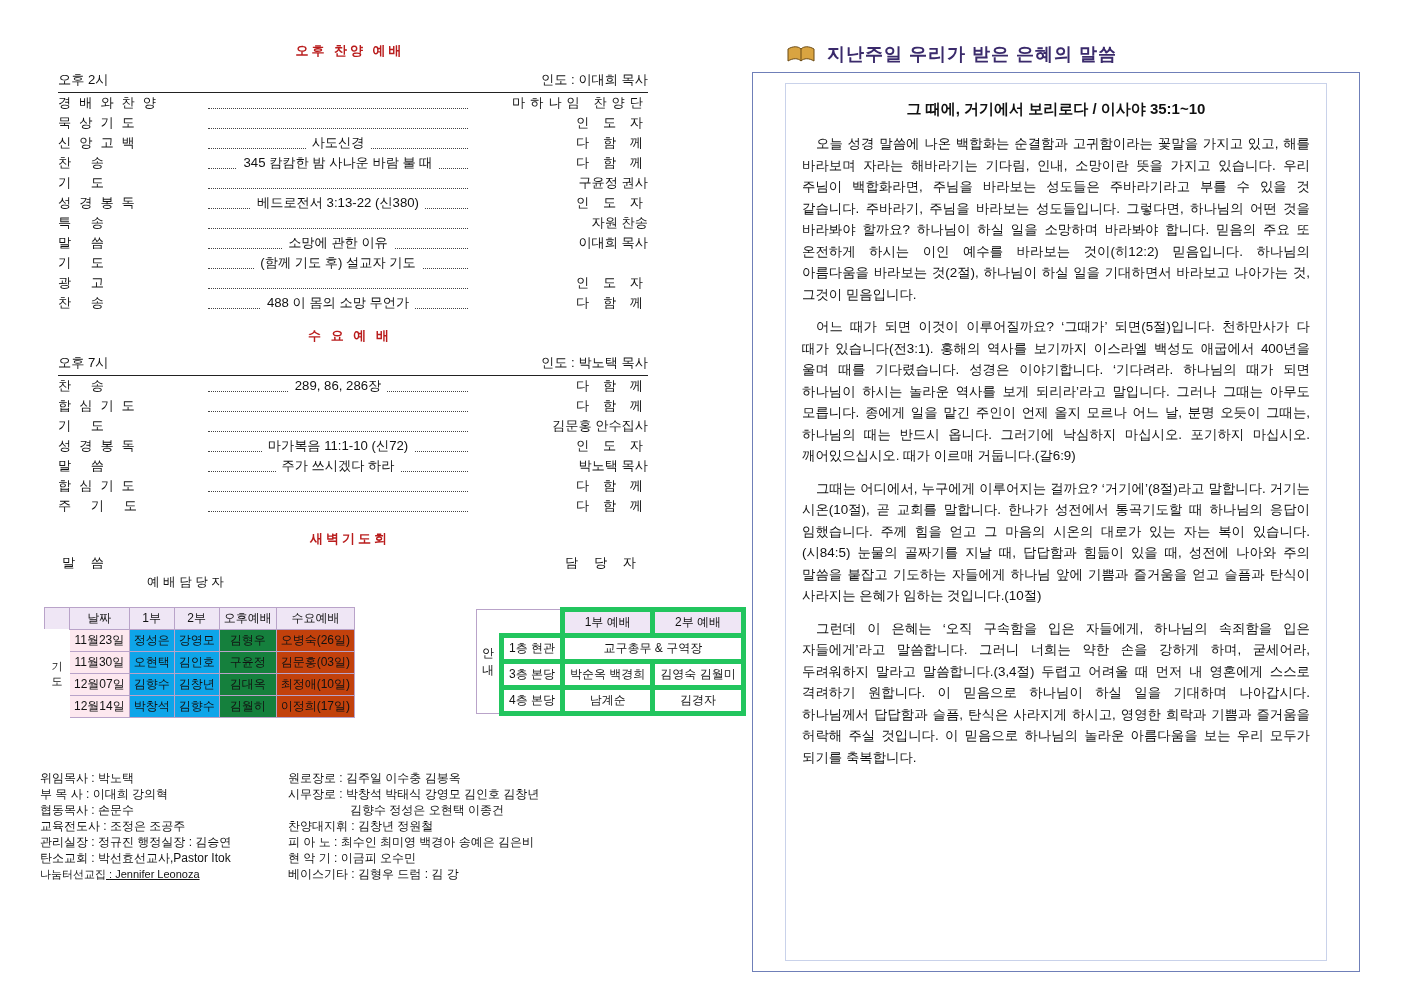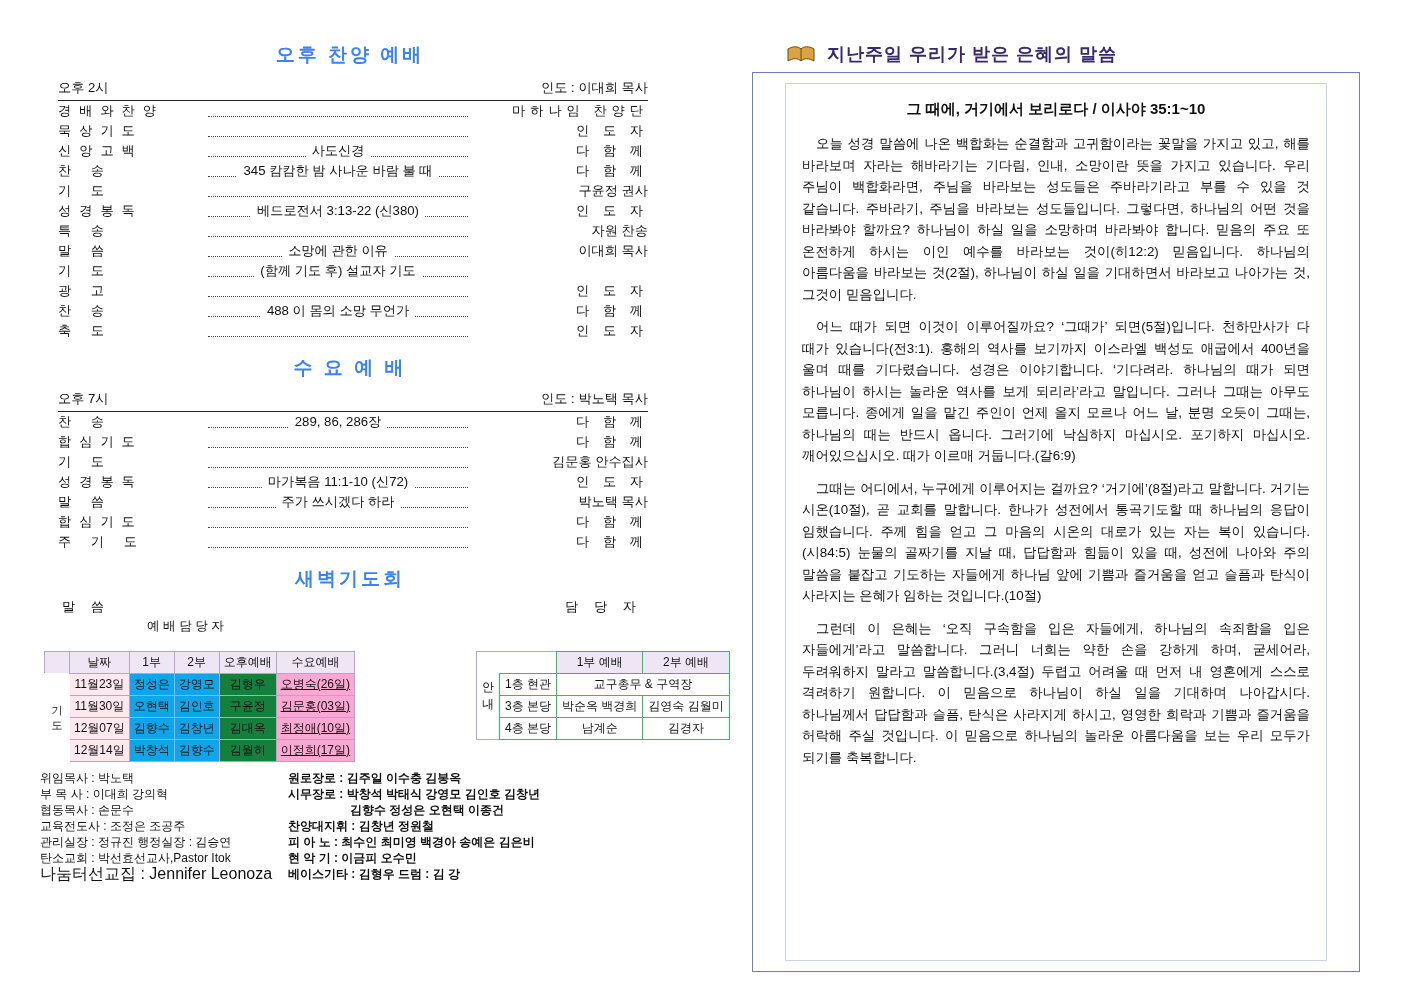--- a/index.html
+++ b/index.html
@@ -11,22 +11,22 @@
     position:relative;
     overflow:hidden;
   }
   .page{position:relative;width:1403px;height:992px;}
 
   
   .left{position:absolute;left:0;top:0;width:700px;height:992px;}
 
   .sect-title{
     text-align:center;
-    color:#3b82f6;
-    font-size:19px;
+    color:#b91c1c;
+    font-size:13px;
     font-weight:bold;
     letter-spacing:3px;
     margin:0;
   }
 
   table.order{
     border-collapse:collapse;
     width:590px;
     margin-left:58px;
     font-size:13.2px;
@@ -85,41 +85,41 @@
     white-space:nowrap;
   }
   table.sched thead td{background:#efe6f5;}
   .vlabel{
     width:16px;background:#fff;font-size:11px;
     letter-spacing:0;padding:0;
   }
   .pink{background:#fde8ef;}
   .lav{background:#0ea5e9;}
   .lav2{background:#15803d;}
-  .blue{background:#f9a8d4;text-decoration:underline;}
+  .blue{background:#c2410c;}
 
   .right-mini{position:absolute;left:432px;top:0;}
   table.mini{
     border-collapse:collapse;font-size:12px;border:1px solid #b9a3c9;
   }
   table.mini td{
-    border:1px solid #22c55e;padding:2px 5px;text-align:center;white-space:nowrap;
+    border:5px solid #22c55e;padding:2px 5px;text-align:center;white-space:nowrap;
   }
   table.mini td.head{background:#efe6f5;}
 
   
   .staff{
     position:absolute;left:40px;top:770px;width:640px;
     font-size:12px;line-height:16px;
   }
   .staff .colA{position:absolute;left:0;top:0;width:250px;}
-  .staff .colB{position:absolute;left:248px;top:0;width:400px;font-weight:bold;}
+  .staff .colB{position:absolute;left:248px;top:0;width:400px;}
   .staff .row{white-space:nowrap;}
   .lbl{display:inline-block;}
-  .staff .sm{font-size:16px;}
+  .staff .sm{font-size:11px;text-decoration:underline;}
 
   
   .right{position:absolute;left:700px;top:0;width:703px;height:992px;}
   .rt-head{
     position:absolute;left:58px;top:42px;
     font-size:18px;font-weight:bold;color:#3a2a6b;
     letter-spacing:1px;
     padding-left:29px;
   }
   .book-icon{
@@ -217,25 +217,20 @@
       </tr>
       <tr>
         <td class="c-left sp">광    고</td>
         <td class="dotcell midwrap"><span class="dotline"></span><span class="mid-text"></span></td>
         <td class="c-right sp">인 도 자</td>
       </tr>
       <tr>
         <td class="c-left sp">찬    송</td>
         <td class="dotcell midwrap"><span class="dotline"></span><span class="mid-text">488 이 몸의 소망 무언가</span></td>
         <td class="c-right sp">다 함 께</td>
-      </tr>
-      <tr>
-        <td class="c-left sp">축    도</td>
-        <td class="dotcell midwrap"><span class="dotline"></span><span class="mid-text"></span></td>
-        <td class="c-right sp">인 도 자</td>
       </tr>
     </tbody>
       </table>
 
     <div class="sect-title" style="margin-top:14px;">수 요 예 배</div>
 
     <table class="order" style="margin-top:8px;">
       <tbody>
           <tr class="leadrow">
         <td class="c-left">오후 7시</td>

